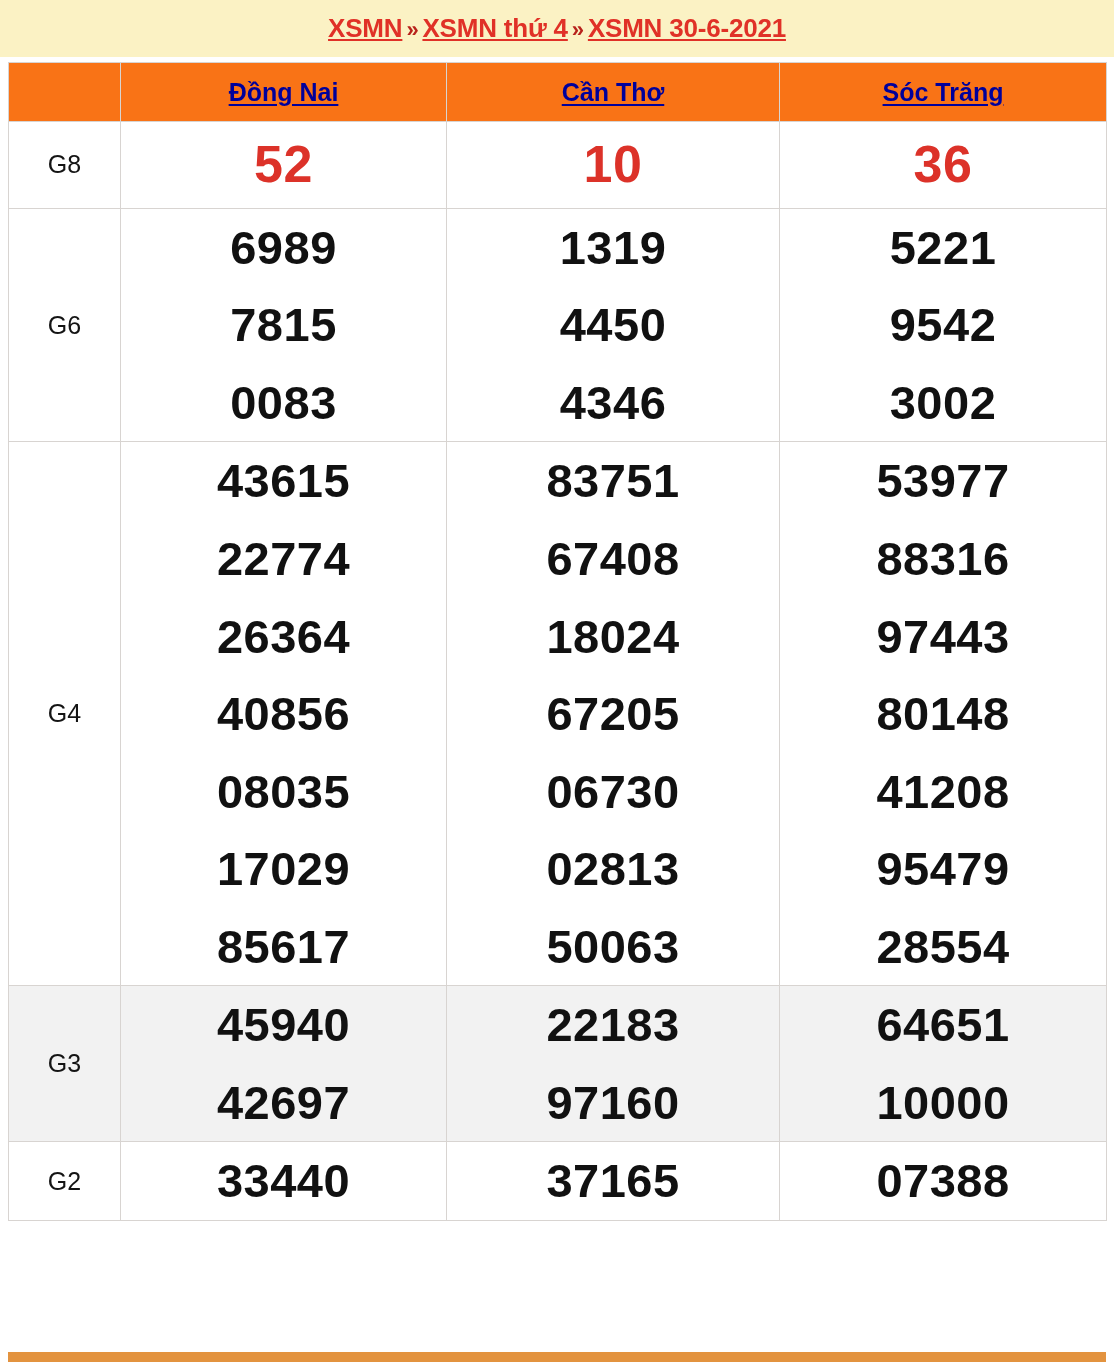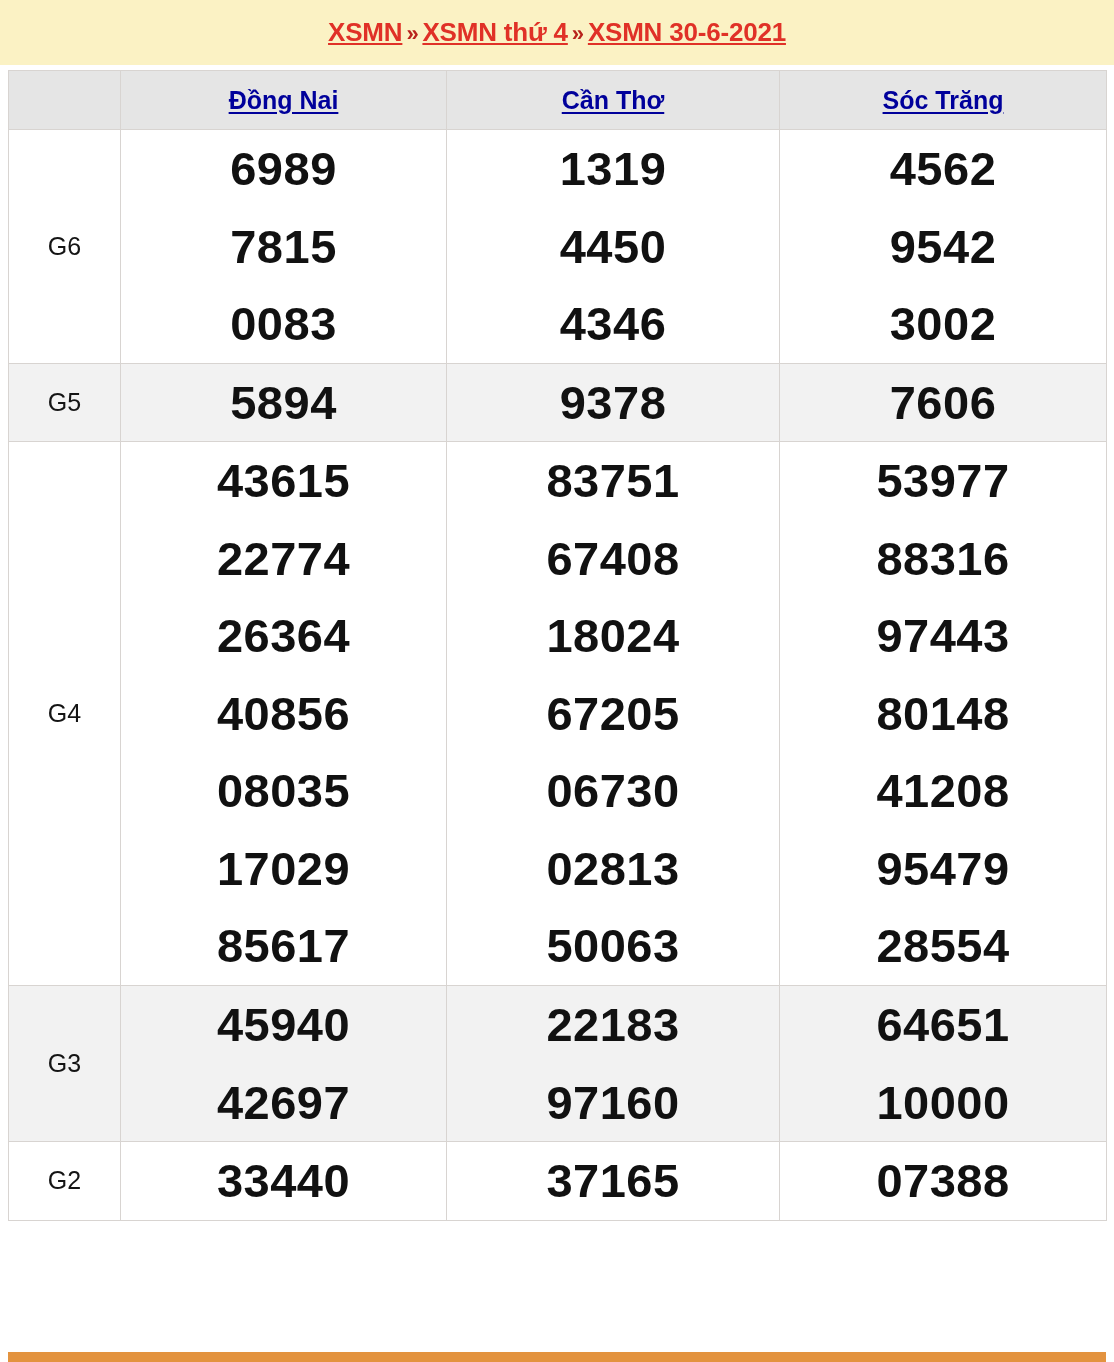--- a/index.html
+++ b/index.html
@@ -11,21 +11,21 @@
   body {
     width: 1114px;
     height: 1362px;
     font-family: "Liberation Sans", sans-serif;
     overflow: hidden;
     position: relative;
   }
 
   
   #breadcrumb-banner {
-    height: 65px;
+    height: 57px;
     background: #fbf2c4;
     display: flex;
     align-items: center;
     justify-content: center;
     box-sizing: border-box;
   }
   #breadcrumb {
     font-size: 26px;
     font-weight: bold;
     letter-spacing: -0.2px;
@@ -62,21 +62,21 @@
     padding: 0;
   }
 
   col.c-label { width: 112px; }
   col.c-prov1 { width: 326px; }
   col.c-prov2 { width: 333px; }
   col.c-prov3 { width: 327px; }
 
   
   tr#header-row th {
-    background: #e5e5e5;
+    background: #f97316;
     height: 58px;
   }
   .province-link {
     color: #00009b;
     font-size: 25px;
     font-weight: bold;
     text-decoration: underline;
     text-underline-offset: 3px;
     white-space: nowrap;
   }
@@ -158,59 +158,59 @@
         </th>
         <th>
           <span class="province-link">Cần Thơ</span>
         </th>
         <th>
           <span class="province-link">Sóc Trăng</span>
         </th>
       </tr>
     </thead>
     <tbody id="result-body">
+        <tr class="r-g8 row-plain">
+          <td><span class="prize-label">G8</span></td>
+          <td>
+            <div class="nums">
+              <div class="num red xbig">52</div>
+            </div>
+          </td>
+          <td>
+            <div class="nums">
+              <div class="num red xbig">10</div>
+            </div>
+          </td>
+          <td>
+            <div class="nums">
+              <div class="num red xbig">36</div>
+            </div>
+          </td>
+        </tr>
         <tr class="r-g6 row-plain">
           <td><span class="prize-label">G6</span></td>
           <td>
             <div class="nums">
               <div class="num big">6989</div>
               <div class="num big">7815</div>
               <div class="num big">0083</div>
             </div>
           </td>
           <td>
             <div class="nums">
               <div class="num big">1319</div>
               <div class="num big">4450</div>
               <div class="num big">4346</div>
             </div>
           </td>
           <td>
             <div class="nums">
-              <div class="num big">4562</div>
+              <div class="num big">5221</div>
               <div class="num big">9542</div>
               <div class="num big">3002</div>
-            </div>
-          </td>
-        </tr>
-        <tr class="r-g5 row-shade">
-          <td><span class="prize-label">G5</span></td>
-          <td>
-            <div class="nums">
-              <div class="num big">5894</div>
-            </div>
-          </td>
-          <td>
-            <div class="nums">
-              <div class="num big">9378</div>
-            </div>
-          </td>
-          <td>
-            <div class="nums">
-              <div class="num big">7606</div>
             </div>
           </td>
         </tr>
         <tr class="r-g4 row-plain">
           <td><span class="prize-label">G4</span></td>
           <td>
             <div class="nums">
               <div class="num big">43615</div>
               <div class="num big">22774</div>
               <div class="num big">26364</div>

